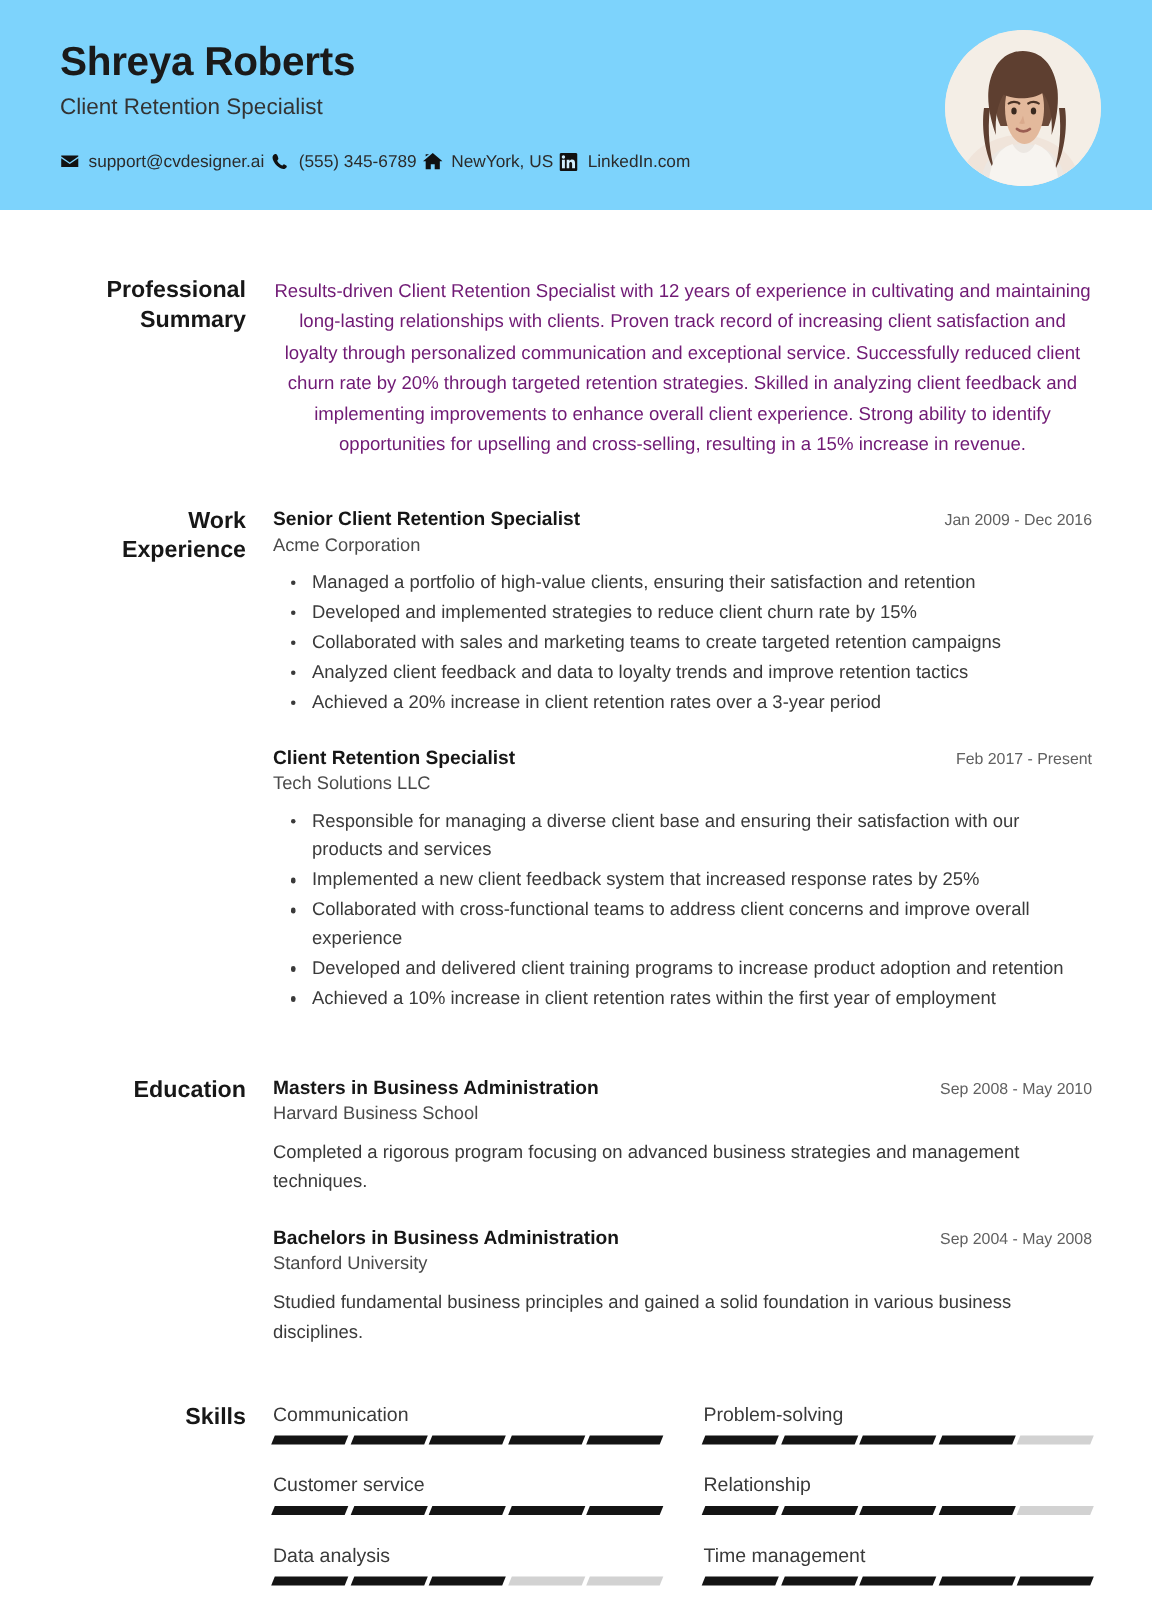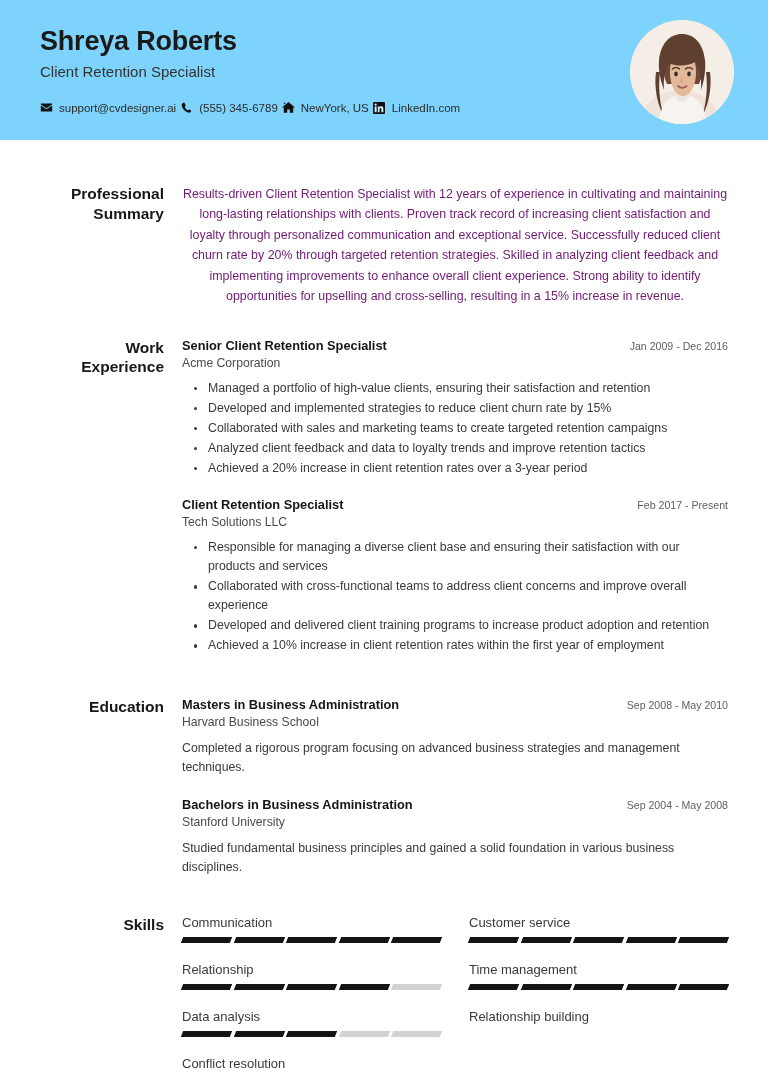--- a/index.html
+++ b/index.html
@@ -283,20 +283,21 @@
           </ul>
         </div>
         <div class="entry">
           <div class="entry-head">
             <div class="entry-title">Client Retention Specialist</div>
             <div class="entry-date">Feb 2017 - Present</div>
           </div>
           <div class="entry-org">Tech Solutions LLC</div>
           <ul class="bullets">
             <li>Responsible for managing a diverse client base and ensuring their satisfaction with our products and services</li>
+            <li>Implemented a new client feedback system that increased response rates by 25%</li>
             <li>Collaborated with cross-functional teams to address client concerns and improve overall experience</li>
             <li>Developed and delivered client training programs to increase product adoption and retention</li>
             <li>Achieved a 10% increase in client retention rates within the first year of employment</li>
           </ul>
         </div>
       </div>
   </div>
 
   <div class="section" id="sec-education">
     <div class="sec-label">Education</div>
@@ -328,57 +329,67 @@
             <div class="skill-name">Communication</div>
             <div class="skill-bar">
               <span class="seg on"></span>
               <span class="seg on"></span>
               <span class="seg on"></span>
               <span class="seg on"></span>
               <span class="seg on"></span>
             </div>
           </div>
           <div class="skill">
+            <div class="skill-name">Problem-solving</div>
+            <div class="skill-bar">
+              <span class="seg on"></span>
+              <span class="seg on"></span>
+              <span class="seg on"></span>
+              <span class="seg on"></span>
+              <span class="seg"></span>
+            </div>
+          </div>
+          <div class="skill">
             <div class="skill-name">Customer service</div>
             <div class="skill-bar">
               <span class="seg on"></span>
               <span class="seg on"></span>
               <span class="seg on"></span>
               <span class="seg on"></span>
               <span class="seg on"></span>
             </div>
           </div>
           <div class="skill">
             <div class="skill-name">Relationship</div>
             <div class="skill-bar">
               <span class="seg on"></span>
               <span class="seg on"></span>
               <span class="seg on"></span>
               <span class="seg on"></span>
               <span class="seg"></span>
-            </div>
-          </div>
-          <div class="skill">
-            <div class="skill-name">Time management</div>
-            <div class="skill-bar">
-              <span class="seg on"></span>
-              <span class="seg on"></span>
-              <span class="seg on"></span>
-              <span class="seg on"></span>
-              <span class="seg on"></span>
             </div>
           </div>
           <div class="skill">
             <div class="skill-name">Data analysis</div>
             <div class="skill-bar">
               <span class="seg on"></span>
               <span class="seg on"></span>
               <span class="seg on"></span>
               <span class="seg"></span>
               <span class="seg"></span>
+            </div>
+          </div>
+          <div class="skill">
+            <div class="skill-name">Time management</div>
+            <div class="skill-bar">
+              <span class="seg on"></span>
+              <span class="seg on"></span>
+              <span class="seg on"></span>
+              <span class="seg on"></span>
+              <span class="seg on"></span>
             </div>
           </div>
           <div class="skill">
             <div class="skill-name">Relationship building</div>
           </div>
           <div class="skill">
             <div class="skill-name">Conflict resolution</div>
           </div>
         </div>
     </div>

